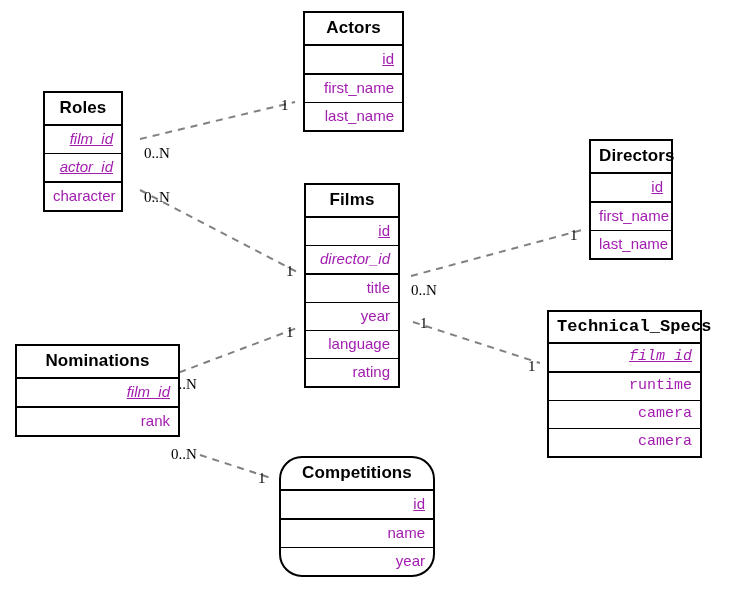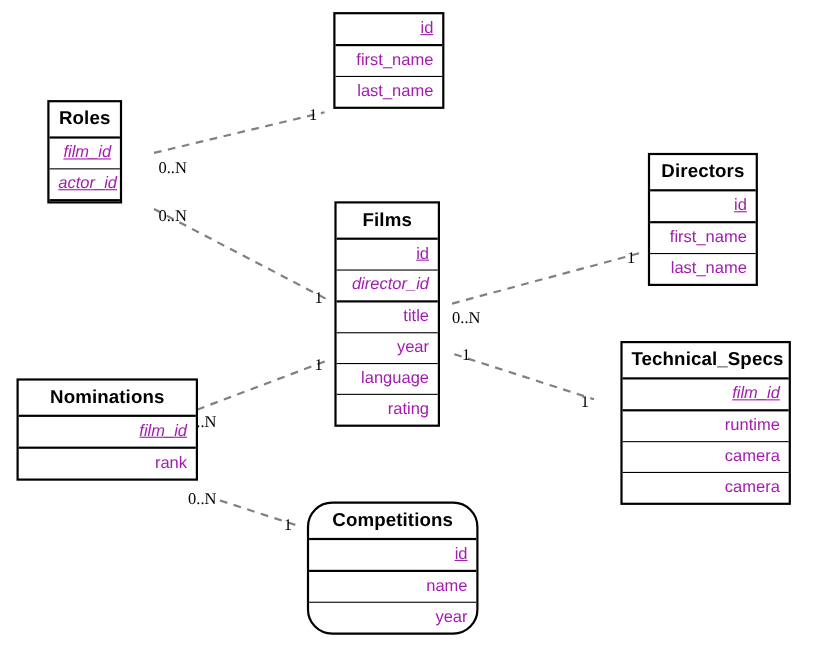--- a/index.html
+++ b/index.html
@@ -107,45 +107,47 @@
     <div class="card-label" style="left: 286px; top: 264px;">1</div>
     <div class="card-label" style="left: 411px; top: 283px;">0..N</div>
     <div class="card-label" style="left: 570px; top: 228px;">1</div>
     <div class="card-label" style="left: 420px; top: 316px;">1</div>
     <div class="card-label" style="left: 528px; top: 359px;">1</div>
     <div class="card-label" style="left: 171px; top: 377px;">0..N</div>
     <div class="card-label" style="left: 286px; top: 325px;">1</div>
     <div class="card-label" style="left: 171px; top: 447px;">0..N</div>
     <div class="card-label" style="left: 258px; top: 471px;">1</div>
     <div class="entity" style="left: 303px; top: 11px; width: 101px;">
+      <div class="entity-title">Actors</div>
       <div class="field pk key-end"><span class="fname">id</span></div>
       <div class="field"><span class="fname">first_name</span></div>
       <div class="field"><span class="fname">last_name</span></div>
     </div>
-    <div class="entity" style="left: 43px; top: 91px; width: 68px;">
+    <div class="entity" style="left: 43px; top: 91px; width: 80px;">
       <div class="entity-title">Roles</div>
       <div class="field fk pk"><span class="fname">film_id</span></div>
       <div class="field fk pk key-end"><span class="fname">actor_id</span></div>
+      <div class="field"><span class="fname">character</span></div>
     </div>
     <div class="entity" style="left: 304px; top: 183px; width: 96px;">
       <div class="entity-title">Films</div>
       <div class="field pk"><span class="fname">id</span></div>
       <div class="field fk key-end"><span class="fname">director_id</span></div>
       <div class="field"><span class="fname">title</span></div>
       <div class="field"><span class="fname">year</span></div>
       <div class="field"><span class="fname">language</span></div>
       <div class="field"><span class="fname">rating</span></div>
     </div>
-    <div class="entity" style="left: 589px; top: 139px; width: 100px;">
+    <div class="entity" style="left: 589px; top: 139px; width: 84px;">
       <div class="entity-title">Directors</div>
       <div class="field pk key-end"><span class="fname">id</span></div>
       <div class="field"><span class="fname">first_name</span></div>
       <div class="field"><span class="fname">last_name</span></div>
     </div>
-    <div class="entity" style="left: 564px; top: 310px; width: 155px;">
+    <div class="entity" style="left: 547px; top: 310px; width: 155px; font-family: Liberation Mono, monospace;">
       <div class="entity-title">Technical_Specs</div>
       <div class="field fk pk key-end"><span class="fname">film_id</span></div>
       <div class="field"><span class="fname">runtime</span></div>
       <div class="field"><span class="fname">camera</span></div>
       <div class="field"><span class="fname">camera</span></div>
     </div>
     <div class="entity" style="left: 15px; top: 344px; width: 165px;">
       <div class="entity-title">Nominations</div>
       <div class="field fk pk key-end"><span class="fname">film_id</span></div>
       <div class="field"><span class="fname">rank</span></div>

